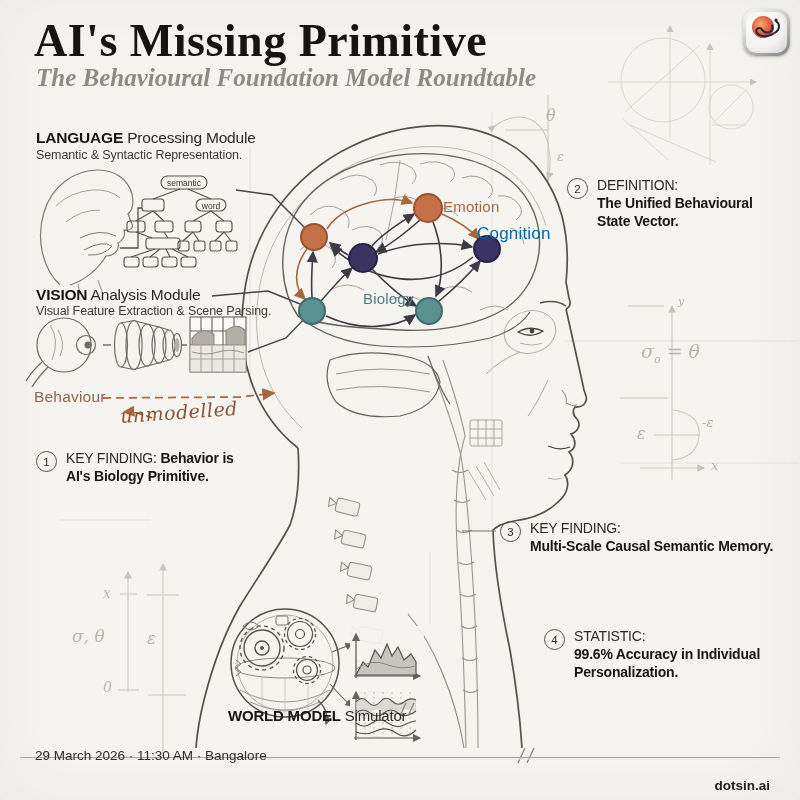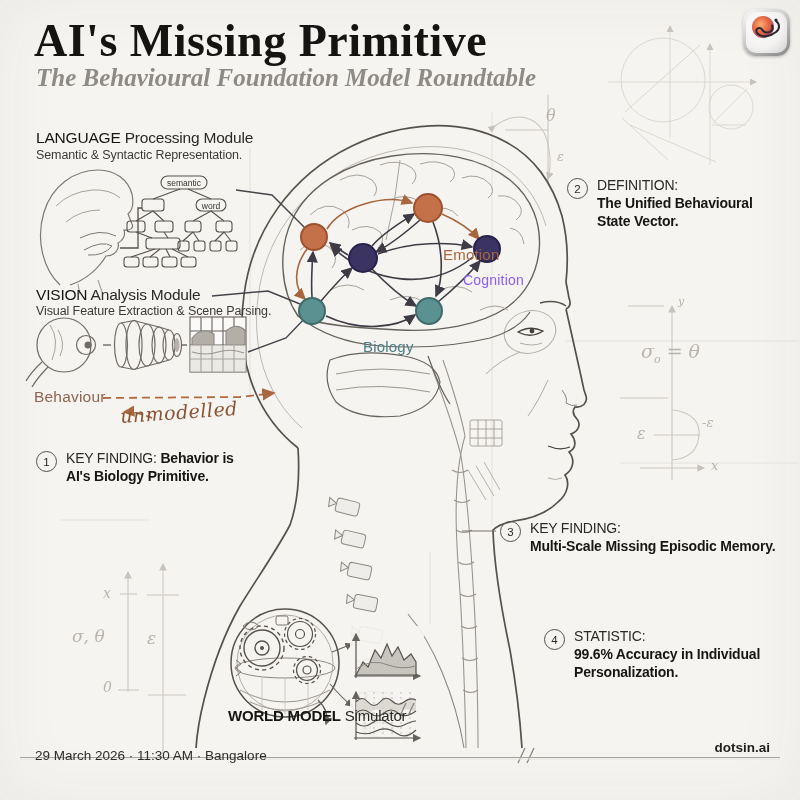--- a/index.html
+++ b/index.html
@@ -13,53 +13,53 @@
   .subtitle{left:36px;top:64px;font-family:"Liberation Serif",serif;font-style:italic;font-weight:700;
             font-size:25px;color:#8e8b87;}
   .logo{left:743px;top:9px;width:47px;height:47px;border-radius:13px;
         background:linear-gradient(145deg,#fbfbfb 0%,#d6d6d6 35%,#848484 100%);
         box-shadow:0 1px 3px rgba(0,0,0,.25);padding:0;}
   .logo-inner{position:absolute;left:3px;top:3px;width:41px;height:41px;border-radius:10px;
         background:radial-gradient(circle at 35% 35%,#ffffff 0%,#f2f1f0 60%,#cfcfcf 100%);overflow:hidden;}
 
   
   .mod-title{font-size:15.5px;color:#2a2925;letter-spacing:-.2px;white-space:nowrap;}
-  .mod-title b{font-weight:400;color:#161512;}
+  .mod-title b{font-weight:700;color:#161512;}
   .mod-sub{font-size:12.5px;color:#3c3a36;letter-spacing:-.1px;white-space:nowrap;}
 
   
   .tree-label{font-size:8.5px;color:#34322e;text-align:center;line-height:1;}
 
   
   .behaviour{left:34px;top:388px;font-size:15.5px;color:#8f6450;letter-spacing:.2px;}
   .unmodelled{left:120px;top:401px;font-family:"DejaVu Serif",serif;font-style:italic;
               font-size:19px;color:#8a5433;transform:rotate(-4deg);letter-spacing:.5px;}
 
   
-  .nlabel{font-size:15px;letter-spacing:.2px;margin-top:48px;}
+  .nlabel{font-size:15px;letter-spacing:.2px;}
 
   
   .callout{display:flex;gap:9px;align-items:flex-start;}
   .cnum{flex:0 0 auto;width:19px;height:19px;border:1.3px solid #55524c;border-radius:50%;
         font-size:11.5px;color:#2a2926;display:flex;align-items:center;justify-content:center;margin-top:1px;}
   .ctext{font-size:14px;color:#2a2926;line-height:1.28;letter-spacing:-.2px;}
   .ctext strong{color:#171613;font-weight:700;}
   .stack .kicker{display:block;}
 
   
   .math{font-family:"DejaVu Serif",serif;font-style:italic;color:#b8b4ad;line-height:1;}
 
   
   .wm-label{font-size:15px;color:#2a2925;letter-spacing:-.2px;white-space:nowrap;}
   .wm-label b{color:#161512;}
 
   
   .footer-rule{left:20px;top:757px;width:760px;border-top:1.5px solid #a9a6a1;box-shadow:0 1.5px 0 #e8e6e2;}
   .footer-meta{left:35px;top:748px;font-size:13.5px;color:#2e2d2b;}
-  .footer-brand{right:30px;top:740px;font-size:13.5px;color:#201f1d;font-weight:600;}
+  .footer-brand{right:30px;top:778px;font-size:13.5px;color:#201f1d;font-weight:600;}
 </style>
 </head>
 <body>
 
 <div class="canvas">
 
   <svg class="abs" style="left:0;top:0" width="800" height="800" viewBox="0 0 800 800">
     <defs>
       <marker id="aDark" markerWidth="8" markerHeight="7" refX="6.5" refY="3.5" orient="auto">
         <path d="M0,0 L7.5,3.5 L0,7 Z" fill="#3f3b44"></path>
@@ -427,41 +427,41 @@
 
   <div class="abs mod-title" style="left:36px;top:286px">
     <b>VISION</b><span> Analysis Module</span>
   </div>
   <div class="abs mod-sub" style="left:36px;top:304px">Visual Feature Extraction &amp; Scene Parsing.</div>
 
   <div class="abs behaviour">Behaviour</div>
   <div class="abs unmodelled">unmodelled</div>
 
   <div class="abs nlabel" style="left:443px;top:198px;color:#a8663e">Emotion</div>
-  <div class="abs nlabel" style="left:463px;top:224px;color:#8b5cf6;font-size:14px">Cognition</div>
+  <div class="abs nlabel" style="left:477px;top:224px;color:#0369a1;font-size:17px">Cognition</div>
   <div class="abs nlabel" style="left:363px;top:290px;color:#4d7d85">Biology</div>
 
   <div class="abs callout" style="left:36px;top:450px;width:230px">
     <span class="cnum">1</span>
     <span class="ctext" style="width:190px">
       <span class="kicker">KEY FINDING: </span><strong>Behavior is AI's Biology Primitive.</strong>
     </span>
   </div>
 
   <div class="abs callout stack" style="left:567px;top:177px;width:210px">
     <span class="cnum">2</span>
     <span class="ctext" style="width:175px">
       <span class="kicker">DEFINITION:</span><strong>The Unified Behavioural State Vector.</strong>
     </span>
   </div>
 
   <div class="abs callout stack" style="left:500px;top:520px;width:280px">
     <span class="cnum">3</span>
     <span class="ctext" style="width:250px">
-      <span class="kicker">KEY FINDING:</span><strong>Multi-Scale Missing Episodic Memory.</strong>
+      <span class="kicker">KEY FINDING:</span><strong>Multi-Scale Causal Semantic Memory.</strong>
     </span>
   </div>
 
   <div class="abs callout stack" style="left:544px;top:628px;width:235px">
     <span class="cnum">4</span>
     <span class="ctext" style="width:205px">
       <span class="kicker">STATISTIC:</span><strong>99.6% Accuracy in Individual Personalization.</strong>
     </span>
   </div>
 

